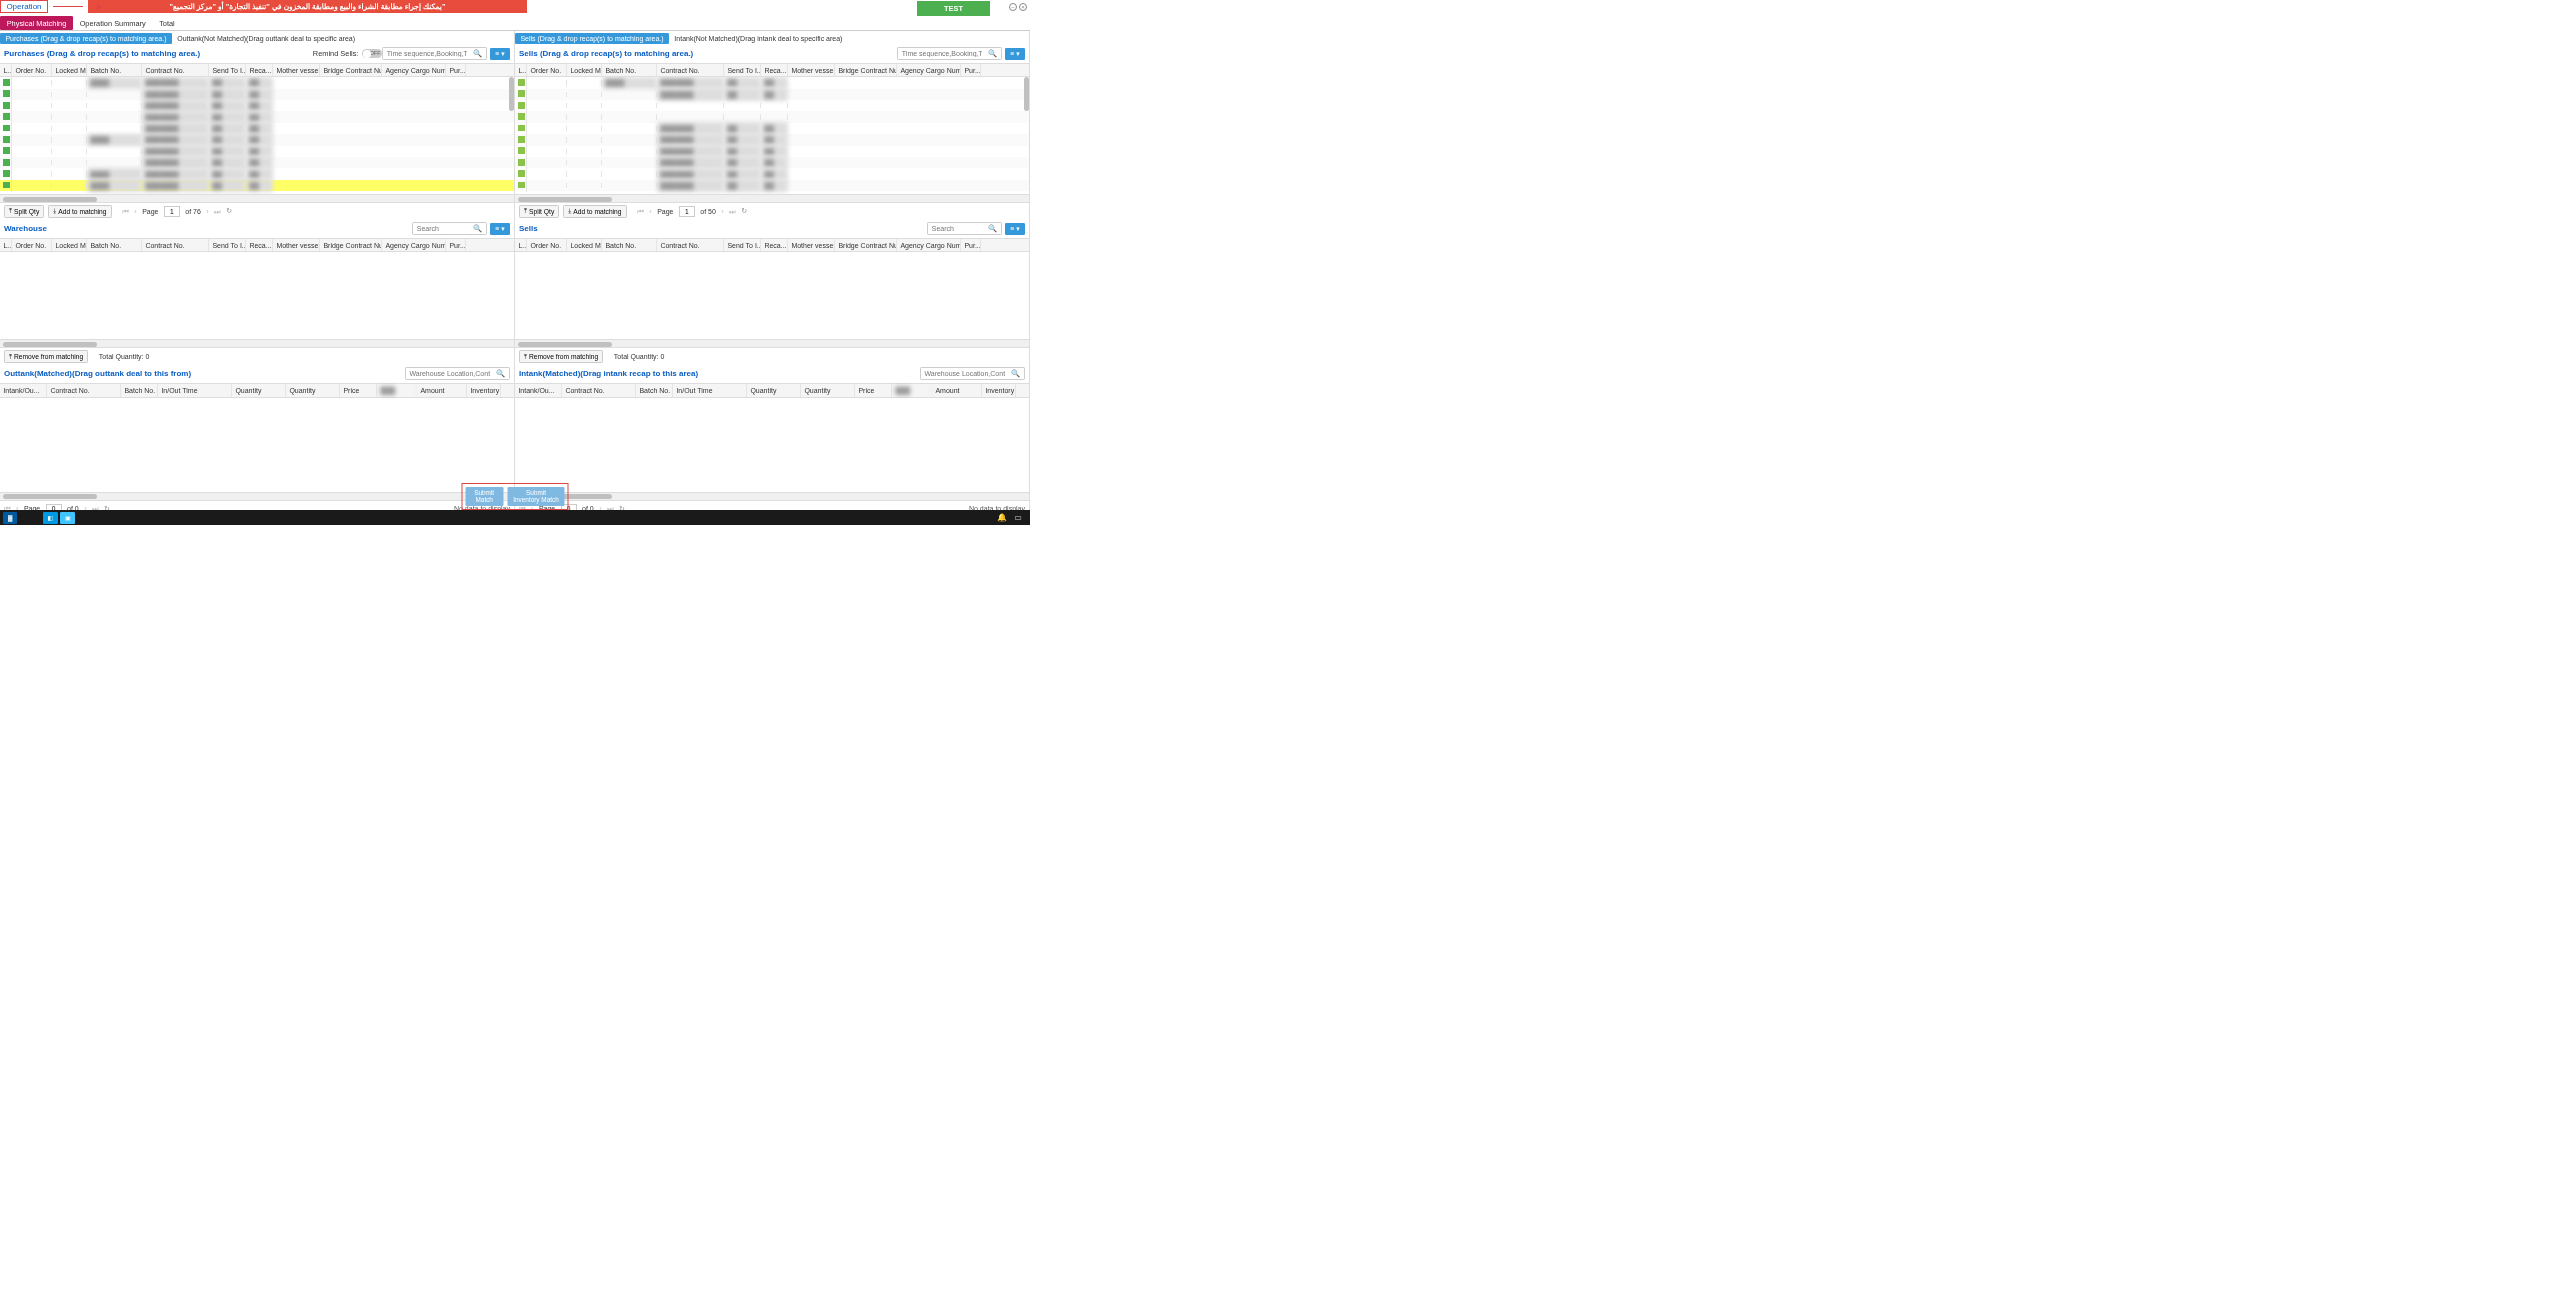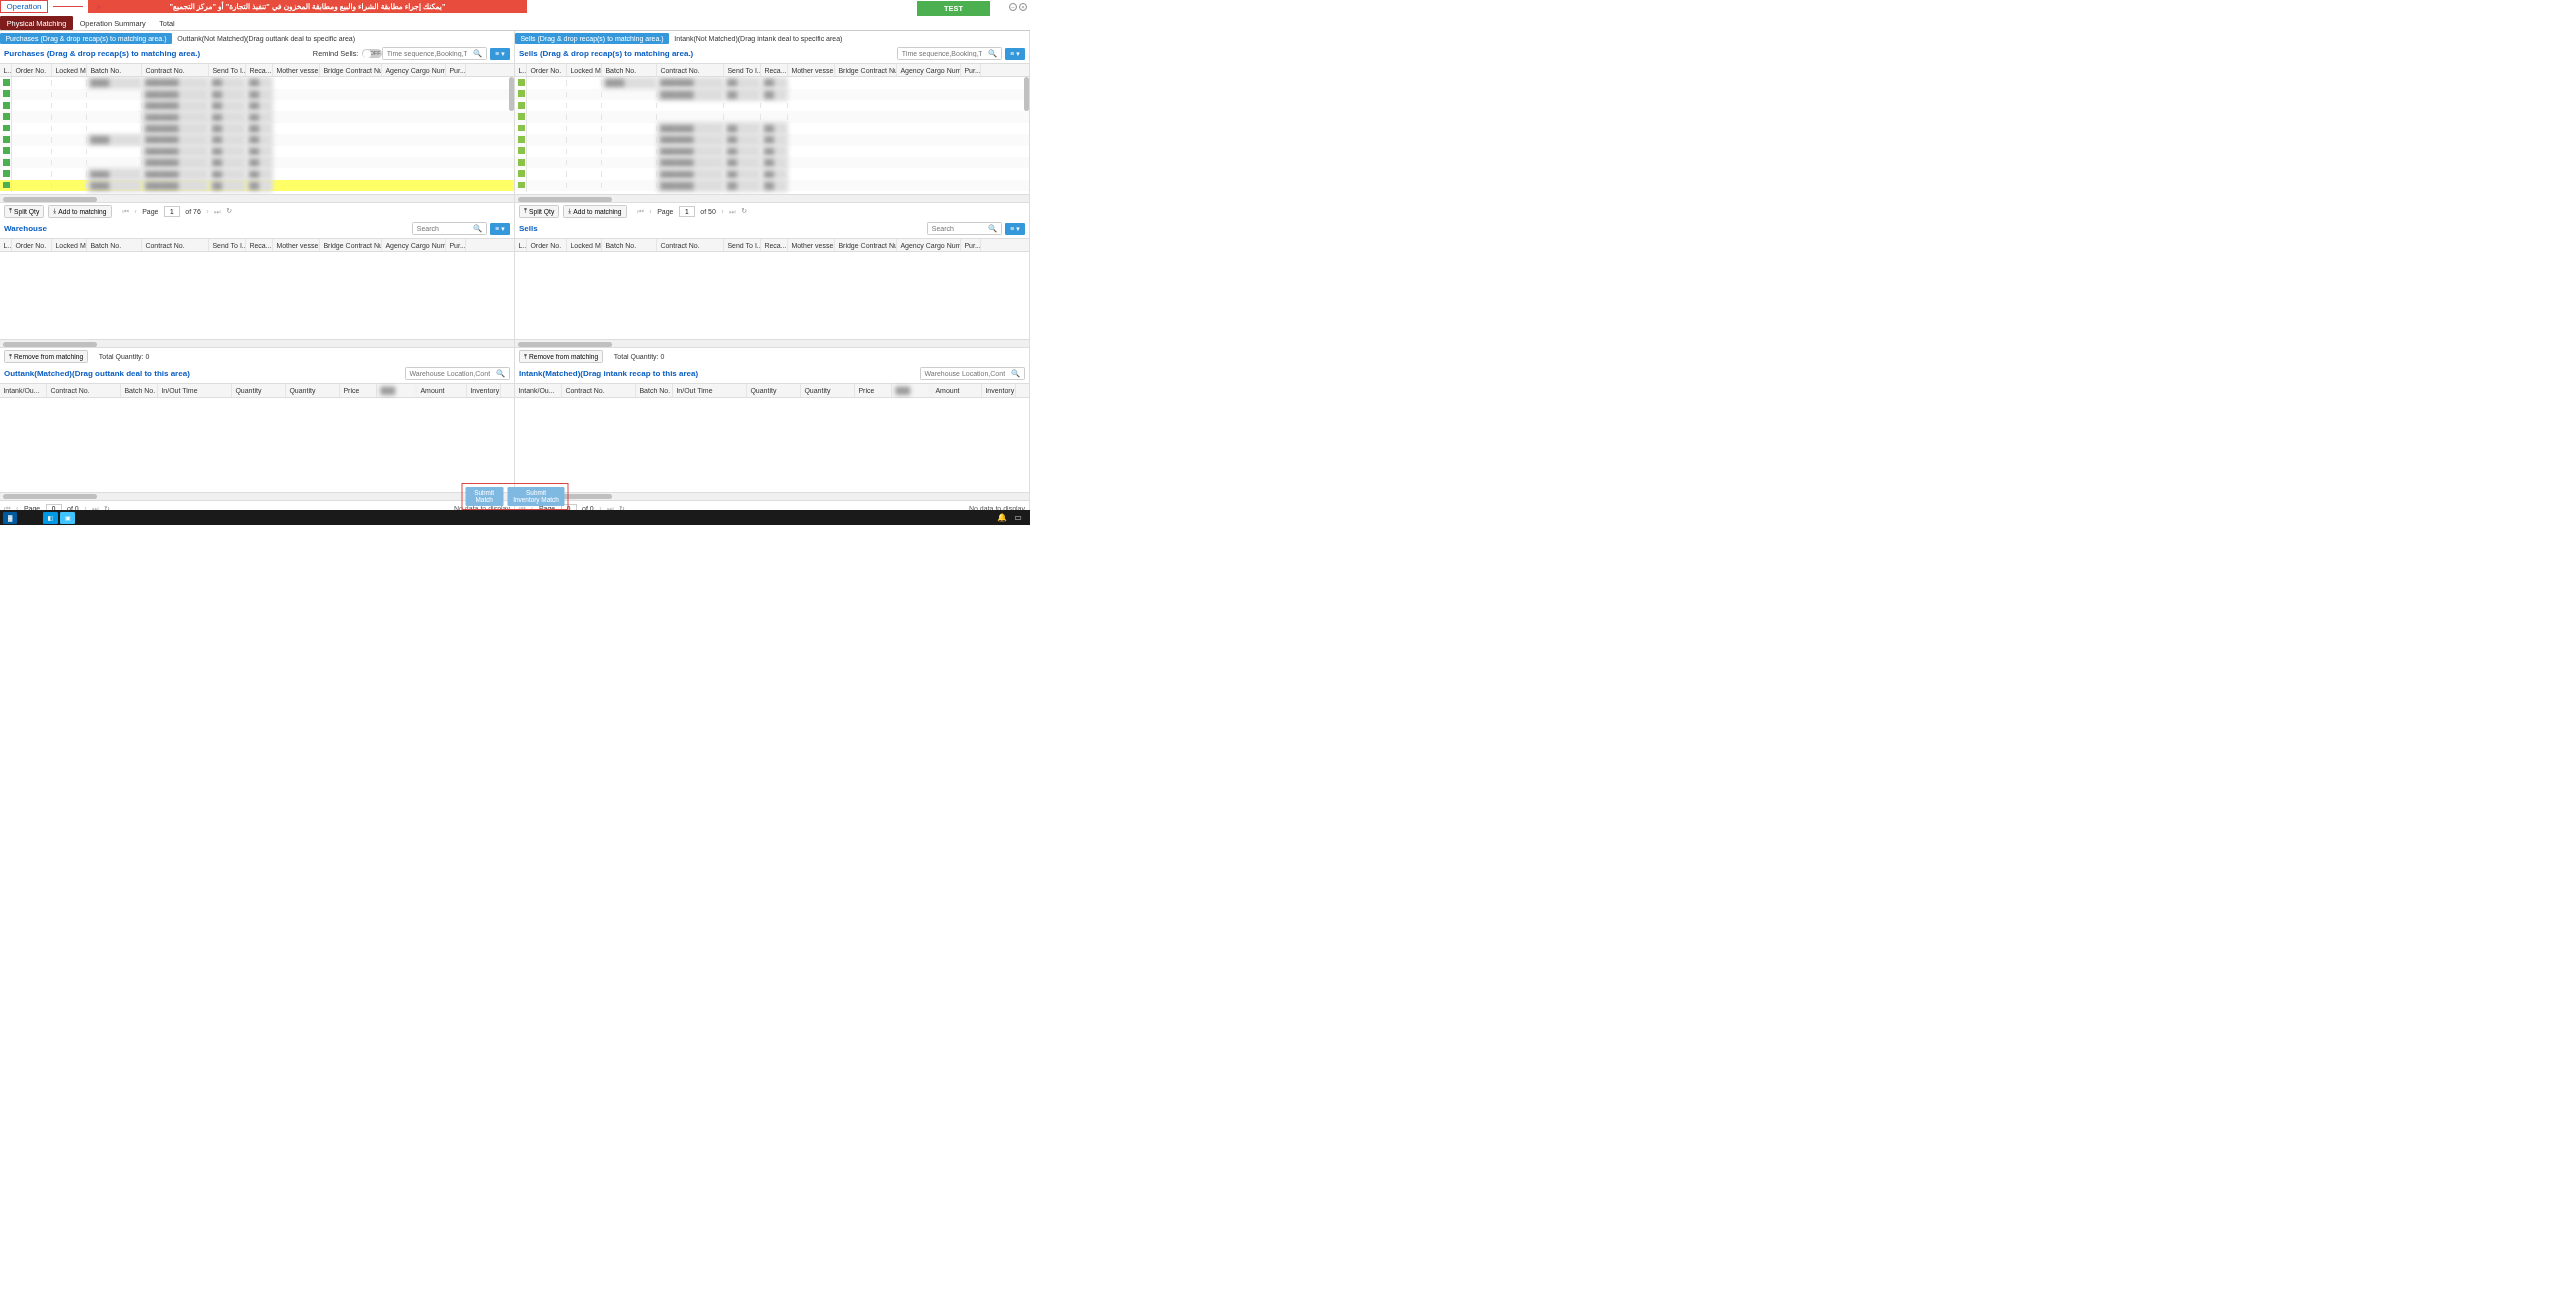--- a/index.html
+++ b/index.html
@@ -8,21 +8,21 @@
 .operation-box { border:0.7px solid #d44; color:#0a5ec2; font-weight:normal; padding:2px 5.4px; font-size:8px; height:13.4px; display:flex; align-items:center; }
 .arrow { width:40px; height:13.4px; display:flex; align-items:center; justify-content:center; }
 .arrow::after { content:''; display:block; width:30px; height:0; border-top:1.3px solid #d44; position:relative; }
 .arrow::before { content:''; position:absolute; left:97px; top:4px; border:3.4px solid transparent; border-left:5.4px solid #d44; }
 .banner { background:#e74c3c; color:#fff; font-weight:bold; flex:0 0 439px; height:13.4px; display:flex; align-items:center; justify-content:center; direction:rtl; }
 .test-btn { position:absolute; right:40px; top:1.3px; background:#4CAF50; color:#fff; border:none; padding:2.7px 27px; font-size:7.4px; font-weight:bold; }
 .win-icons { position:absolute; right:2.7px; top:2.7px; display:flex; gap:1.3px; }
 .win-icons span { width:8.7px; height:8.7px; border:0.7px solid #888; border-radius:50%; display:inline-block; font-size:6px; text-align:center; line-height:7.4px; color:#888; }
 .tabs { display:flex; gap:0; margin-top:1.3px; border-bottom:0.7px solid #ccc; }
 .tab { padding:2.7px 6.7px; font-size:7.4px; cursor:pointer; }
-.tab.active { background:#7f1d1d; color:#fff; border-radius:1.3px; }
+.tab.active { background:#be185d; color:#fff; border-radius:1.3px; }
 .subtabs { display:flex; gap:0; margin-top:2px; }
 .subtab { font-size:7px; padding:2px 5.4px; cursor:pointer; }
 .subtab.active { background:#3498db; color:#fff; border-radius:1.3px; }
 .split { display:flex; width:100%; }
 .half { width:50%; border-right:0.7px solid #ddd; position:relative; }
 .panel-header { display:flex; align-items:center; padding:2.7px 4px; border-bottom:0.7px solid #ddd; }
 .panel-title { color:#0a5ec2; font-weight:bold; font-size:8px; flex:1; }
 .filter-label { font-size:7.4px; margin-right:4px; }
 .toggle { width:20px; height:9.4px; background:#ccc; border-radius:4.7px; position:relative; font-size:5.4px; color:#666; text-align:right; line-height:9.4px; padding-right:2px; }
 .toggle::before { content:''; position:absolute; left:0.7px; top:0.7px; width:8px; height:8px; background:#fff; border-radius:4px; }
@@ -423,21 +423,21 @@
     <div class="footer-bar">
       <button class="tiny-btn">⤒ <span>Remove from matching</span></button>
       <span class="total-qty">Total Quantity: 0</span>
     </div>
   </div>
 </div>
 
 <div class="split bot-panel">
   <div class="half">
     <div class="panel-header">
-      <span class="panel-title">Outtank(Matched)(Drag outtank deal to this area)</span>
+      <span class="panel-title">Outtank(Matched)(Drag outtank deal to this from)</span>
       <div class="search-box">
         <input placeholder="Warehouse Location,Contract No" style="">
         <span class="ico">🔍</span>
       </div>
     </div>
     <div class="grid-head">
       <div class="col c-int">Intank/Ou...</div>
         <div class="col c-cn">Contract No.</div>
         <div class="col c-bn">Batch No.</div>
         <div class="col c-iot">In/Out Time</div>

